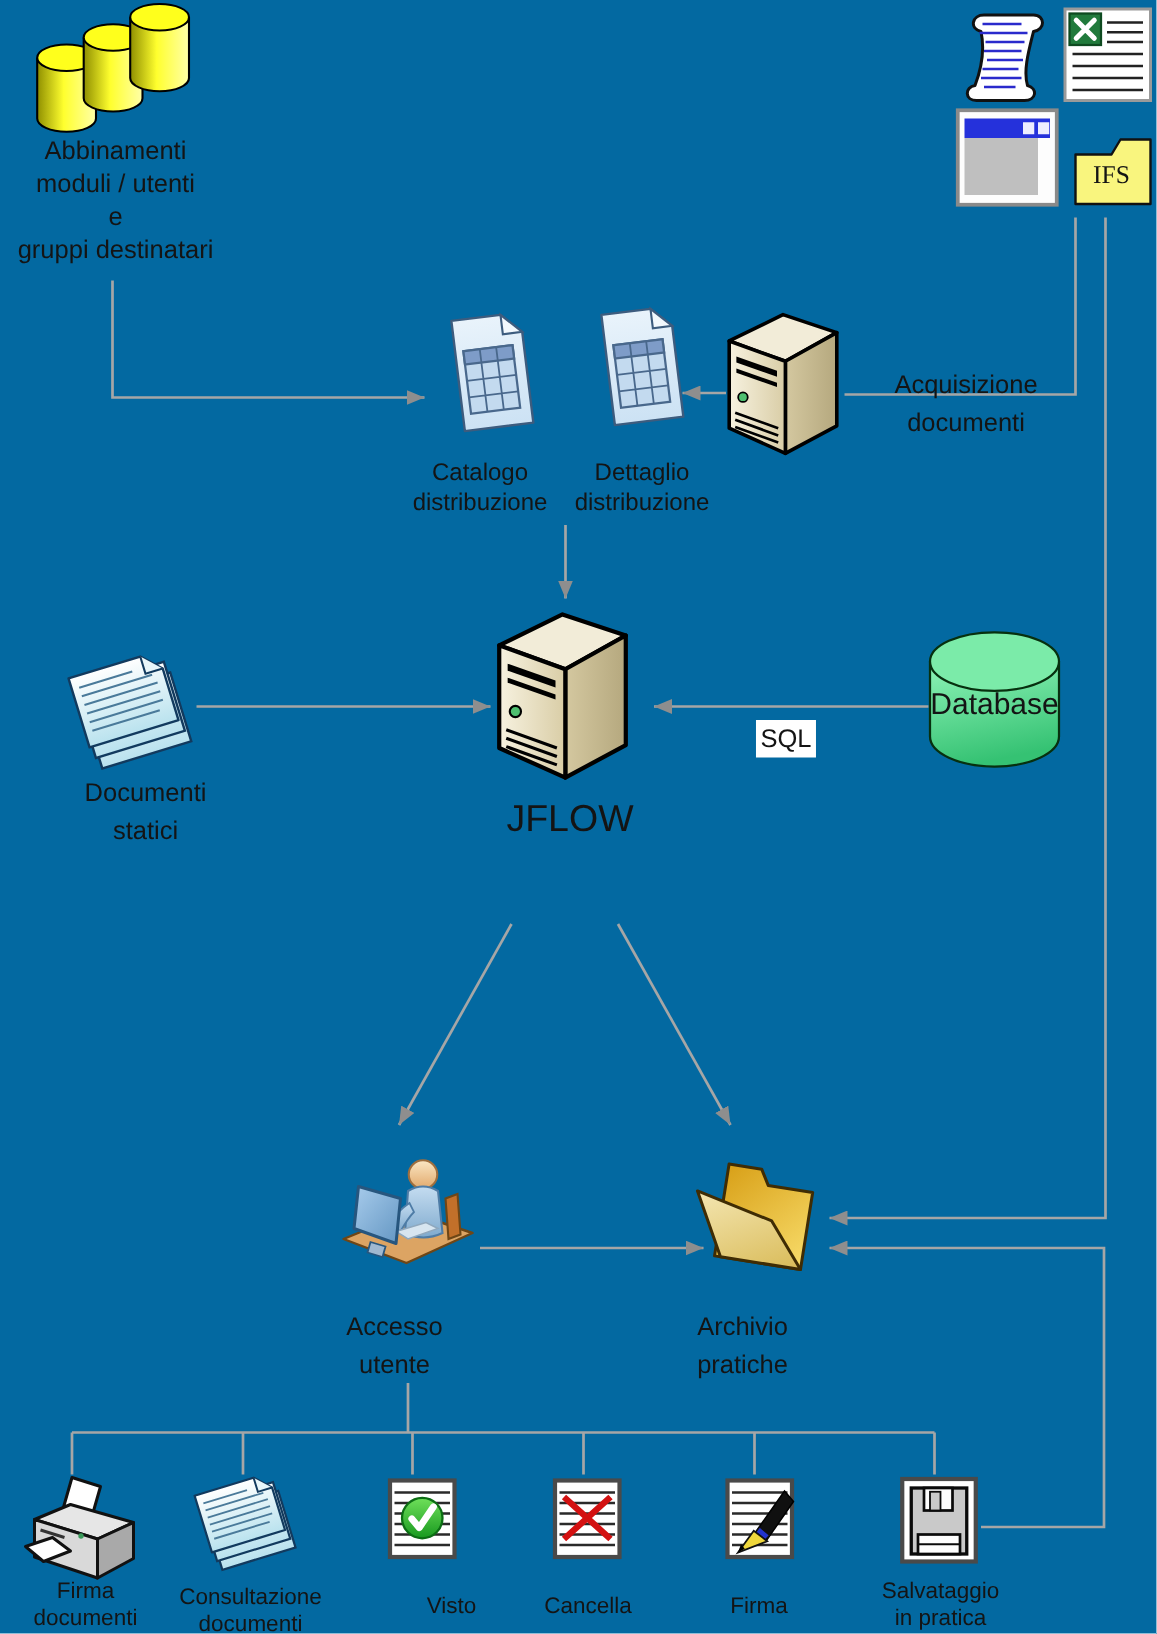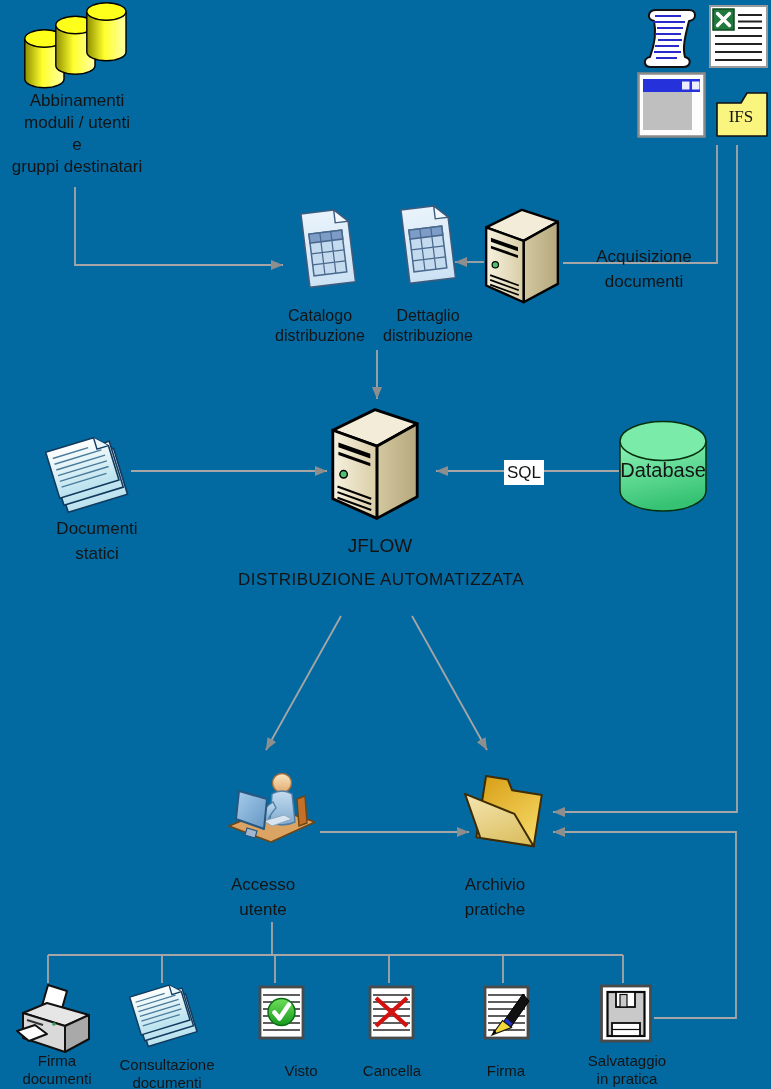--- a/index.html
+++ b/index.html
@@ -8,24 +8,24 @@
     font-family:"Liberation Sans", sans-serif;color:#1a1a1a;overflow:hidden;
   }
   .icon{position:absolute;}
   .lbl{
     position:absolute;transform:translateX(-50%);text-align:center;
     white-space:pre-line;font-size:17px;line-height:25px;color:#141414;
   }
   .lbl.tight{line-height:20px;font-size:16px;}
   .lbl.quad{line-height:22px;}
   .lbl.small{font-size:15px;line-height:18px;}
-  .lbl.big{font-size:19px;line-height:30px;}
+  .lbl.big{font-size:25px;line-height:30px;}
   .lbl.sub{font-size:17px;letter-spacing:0.5px;}
   .lbl.db{font-size:20px;}
-  .lbl.onwire{background:#ffffff;padding:0 3px;}
+  .lbl.onwire{background:#ffffff;padding:0 3px;margin-top:20px;}
   svg{display:block;overflow:visible;}
 </style>
 </head>
 <body>
 
 <div class="canvas">
 
   <svg width="771" height="1089" viewBox="0 0 771 1089" style="position:absolute;left:0;top:0;">
     <defs>
       <marker id="arr" markerUnits="userSpaceOnUse" markerWidth="13" markerHeight="10" refX="12" refY="5" orient="auto">
@@ -164,21 +164,20 @@
       <path d="M5,28 L50,6 L95,21 L52,45 Z" fill="#F2ECD8"></path>
       <path d="M52,45 L95,21 L95,99 L52,122 Z" fill="url(#srvS)"></path>
       <path d="M5,28 L52,45 L52,122 L5,101 Z" fill="url(#srvF)"></path>
     </g>
     <path d="M11,41 L45,53 L45,58 L11,46 Z" fill="#000"></path>
     <path d="M11,51 L45,63 L45,66.5 L11,54.5 Z" fill="#000"></path>
     <circle cx="16.5" cy="75" r="4" fill="#4FC070" stroke="#000" stroke-width="1.5"></circle>
     <path d="M10,88 L46,101 M10,94 L46,107 M10,100 L46,113" stroke="#000" stroke-width="2.2" fill="none"></path>
   </svg>
   <div class="lbl big" style="left:380px;top:531px;">JFLOW</div>
-  <div class="lbl sub" style="left:381px;top:567px;">DISTRIBUZIONE AUTOMATIZZATA</div>
 
   <svg class="icon" style="left:46px;top:432px;" width="90" height="84" viewBox="0 0 90 84">
     <defs>
       <linearGradient id="papG" x1="0" y1="0" x2="0" y2="1">
         <stop offset="0" stop-color="#FFFFFF"></stop>
           <stop offset="1" stop-color="#B9E2EE"></stop>
       </linearGradient>
     </defs>
     <g transform="rotate(-17 45 42)">
       <rect x="12" y="24" width="62" height="48" fill="url(#papG)" stroke="#123A5E" stroke-width="1.6"></rect>

